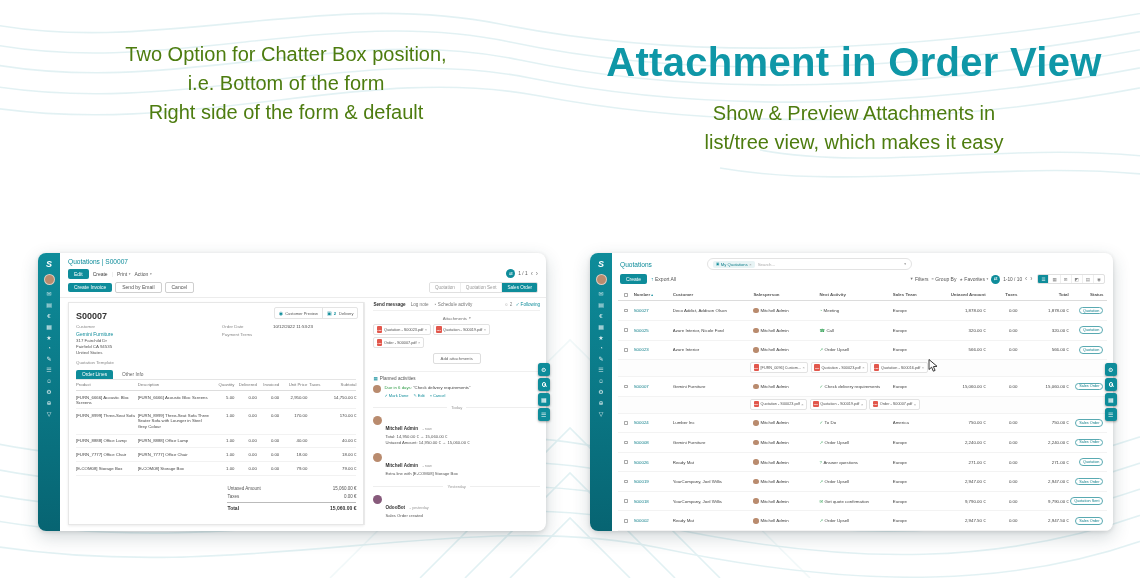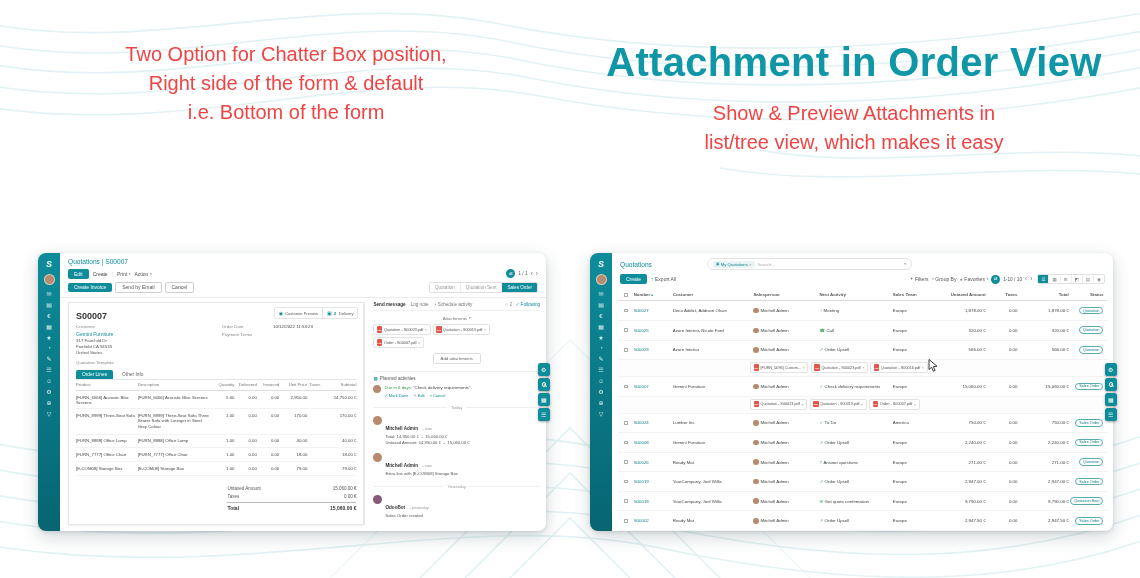--- a/index.html
+++ b/index.html
@@ -4,21 +4,21 @@
 <style>
   *{box-sizing:border-box;margin:0;padding:0}
   html,body{width:1140px;height:578px}
   body{position:relative;overflow:hidden;background:#fff;font-family:"Liberation Sans",sans-serif;-webkit-font-smoothing:antialiased}
   .waves{position:absolute;left:0;top:0;z-index:0}
   
   .hero{position:absolute;top:40px;text-align:center;z-index:2}
   .hero-l{left:0;width:572px}
   .hero-r{left:568px;width:572px}
   .hero h1{margin:0 0 14px;font-size:40px;font-weight:bold;color:#0f97a7;letter-spacing:.3px}
-  .hero-line{font-size:20px;color:#ef4444;line-height:1.45;font-weight:500}
+  .hero-line{font-size:20px;color:#4d7c0f;line-height:1.45;font-weight:500}
   
   .app-card{position:absolute;background:#fff;border-radius:8px;z-index:2;box-shadow:0 6px 18px rgba(30,60,70,.20),0 1px 4px rgba(0,0,0,.12)}
   .card-form{left:38px;top:253px;width:508px;height:278px}
   .card-list{left:590px;top:253px;width:523px;height:278px}
   .sb{position:absolute;left:0;top:0;bottom:0;width:22px;background:linear-gradient(180deg,#0e8c9a,#076472);border-radius:8px 0 0 8px;display:flex;flex-direction:column;align-items:center;padding-top:4px;gap:2px}
   .sb-logo{width:13px;height:13px;color:#fff;font-weight:bold;font-style:italic;font-size:9px;display:flex;align-items:center;justify-content:center}
   .sb-avatar{width:11px;height:11px;border-radius:50%;background:#b98b6e;border:1px solid rgba(255,255,255,.55);margin:2px 0 3px}
   .sb-icons{display:flex;flex-direction:column;align-items:center;gap:2.5px}
   .sb-ic{color:rgba(255,255,255,.85);font-size:6px;line-height:1.4}
   .mn{position:absolute;left:22px;top:0;right:0;bottom:0;display:flex;flex-direction:column;overflow:hidden}
@@ -168,22 +168,22 @@
     <path d="M420,578 L570,428 L720,578"></path>
     <path d="M465,578 L570,473 L675,578"></path>
     <path d="M510,578 L570,518 L630,578"></path>
     <path d="M330,578 L570,340 L810,578" opacity="0.5"></path>
   </g>
 </svg>
 
 <section class="hero hero-l">
   <div>
       <div class="hero-line">Two Option for Chatter Box position,</div>
+      <div class="hero-line">i.e. Bottom of the form</div>
       <div class="hero-line">Right side of the form &amp; default</div>
-      <div class="hero-line">i.e. Bottom of the form</div>
     </div>
 </section>
 <section class="hero hero-r">
   <h1>Attachment in Order View</h1>
   <div>
       <div class="hero-line">Show &amp; Preview Attachments in</div>
       <div class="hero-line">list/tree view, which makes it easy</div>
     </div>
 </section>
 

